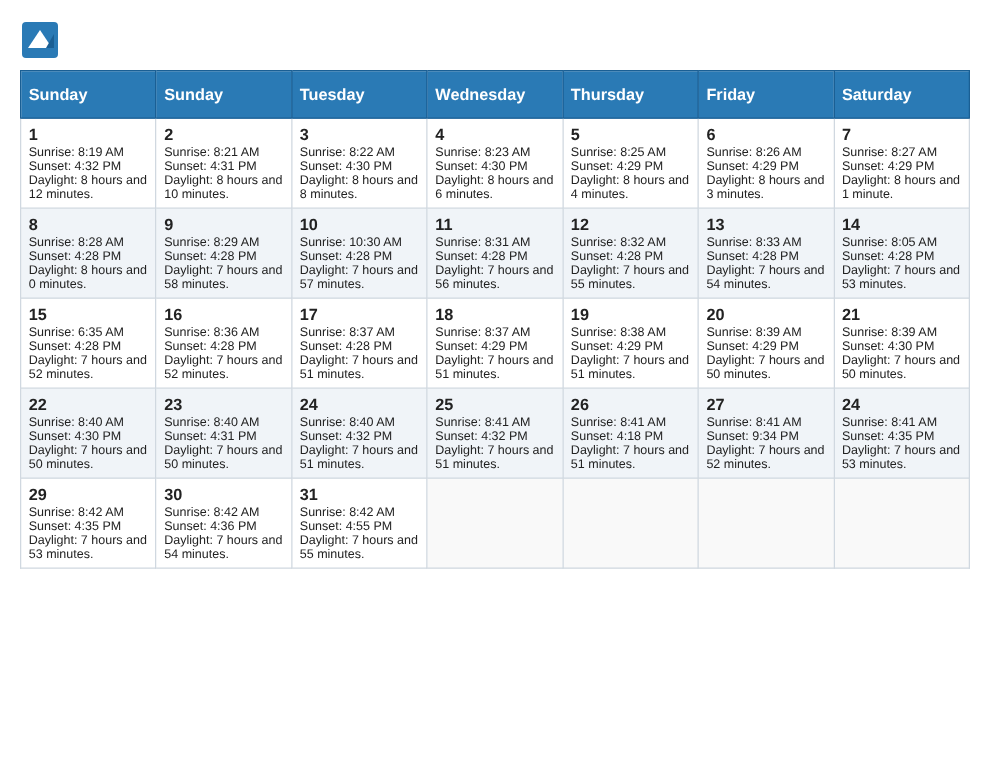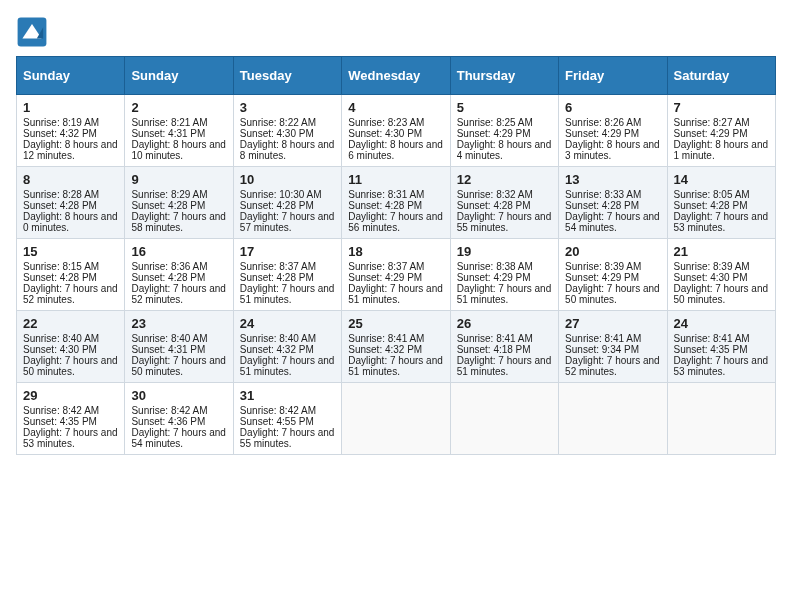--- a/index.html
+++ b/index.html
@@ -132,21 +132,21 @@
       <tr>
         <td><span class="day-num">8</span><span>Sunrise: 8:28 AM</span><br><span>Sunset: 4:28 PM</span><br><span>Daylight: 8 hours and 0 minutes.</span></td>
         <td><span class="day-num">9</span><span>Sunrise: 8:29 AM</span><br><span>Sunset: 4:28 PM</span><br><span>Daylight: 7 hours and 58 minutes.</span></td>
         <td><span class="day-num">10</span><span>Sunrise: 10:30 AM</span><br><span>Sunset: 4:28 PM</span><br><span>Daylight: 7 hours and 57 minutes.</span></td>
         <td><span class="day-num">11</span><span>Sunrise: 8:31 AM</span><br><span>Sunset: 4:28 PM</span><br><span>Daylight: 7 hours and 56 minutes.</span></td>
         <td><span class="day-num">12</span><span>Sunrise: 8:32 AM</span><br><span>Sunset: 4:28 PM</span><br><span>Daylight: 7 hours and 55 minutes.</span></td>
         <td><span class="day-num">13</span><span>Sunrise: 8:33 AM</span><br><span>Sunset: 4:28 PM</span><br><span>Daylight: 7 hours and 54 minutes.</span></td>
         <td><span class="day-num">14</span><span>Sunrise: 8:05 AM</span><br><span>Sunset: 4:28 PM</span><br><span>Daylight: 7 hours and 53 minutes.</span></td>
       </tr>
       <tr>
-        <td><span class="day-num">15</span><span>Sunrise: 8:15 AM</span><br><span>Sunset: 4:28 PM</span><br><span>Daylight: 7 hours and 52 minutes.</span></td>
+        <td><span class="day-num">15</span><span>Sunrise: 6:35 AM</span><br><span>Sunset: 4:28 PM</span><br><span>Daylight: 7 hours and 52 minutes.</span></td>
         <td><span class="day-num">16</span><span>Sunrise: 8:36 AM</span><br><span>Sunset: 4:28 PM</span><br><span>Daylight: 7 hours and 52 minutes.</span></td>
         <td><span class="day-num">17</span><span>Sunrise: 8:37 AM</span><br><span>Sunset: 4:28 PM</span><br><span>Daylight: 7 hours and 51 minutes.</span></td>
         <td><span class="day-num">18</span><span>Sunrise: 8:37 AM</span><br><span>Sunset: 4:29 PM</span><br><span>Daylight: 7 hours and 51 minutes.</span></td>
         <td><span class="day-num">19</span><span>Sunrise: 8:38 AM</span><br><span>Sunset: 4:29 PM</span><br><span>Daylight: 7 hours and 51 minutes.</span></td>
         <td><span class="day-num">20</span><span>Sunrise: 8:39 AM</span><br><span>Sunset: 4:29 PM</span><br><span>Daylight: 7 hours and 50 minutes.</span></td>
         <td><span class="day-num">21</span><span>Sunrise: 8:39 AM</span><br><span>Sunset: 4:30 PM</span><br><span>Daylight: 7 hours and 50 minutes.</span></td>
       </tr>
       <tr>
         <td><span class="day-num">22</span><span>Sunrise: 8:40 AM</span><br><span>Sunset: 4:30 PM</span><br><span>Daylight: 7 hours and 50 minutes.</span></td>
         <td><span class="day-num">23</span><span>Sunrise: 8:40 AM</span><br><span>Sunset: 4:31 PM</span><br><span>Daylight: 7 hours and 50 minutes.</span></td>

